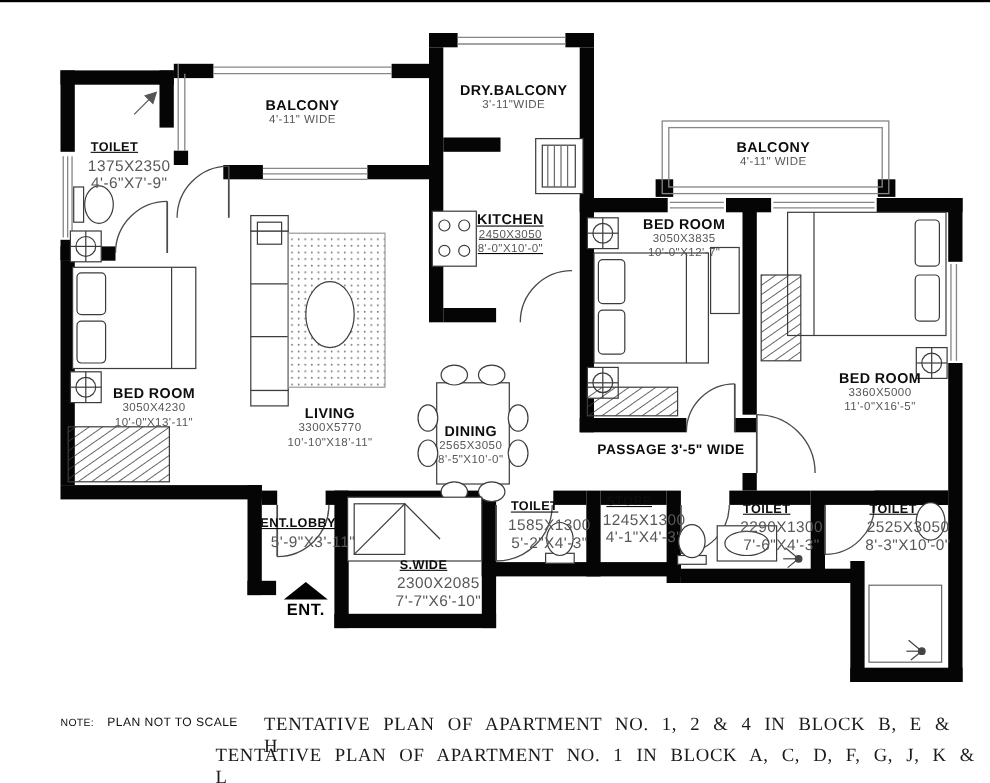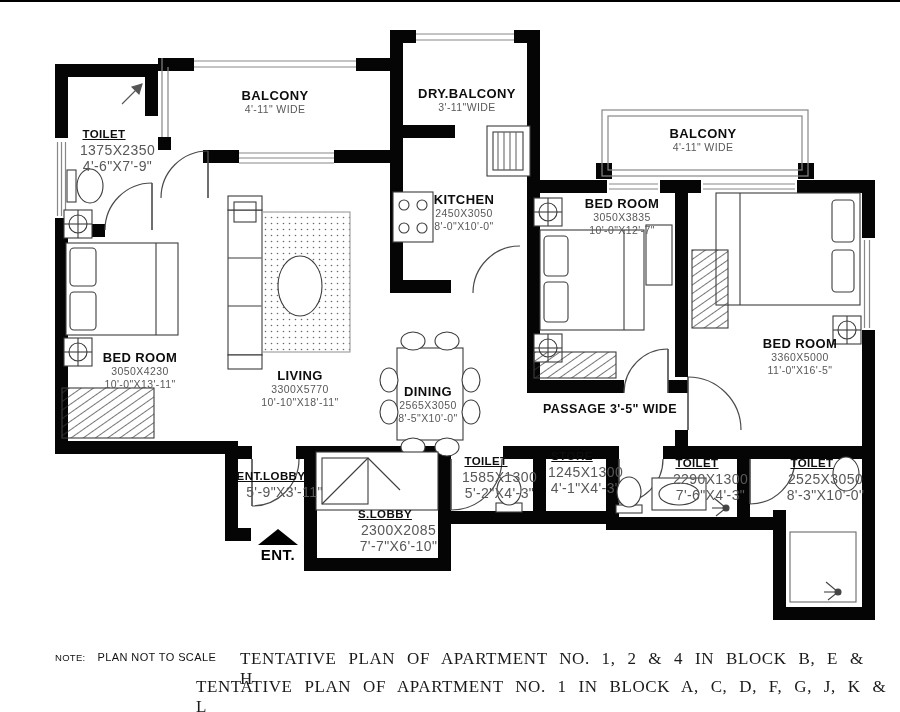--- a/index.html
+++ b/index.html
@@ -271,25 +271,25 @@
 
   <div class="room-label small" style="left:104px;top:128px;">
     <span class="room-name">TOILET</span>
     <span class="room-dim">1375X2350</span>
     <span class="room-dim">4'-6"X7'-9"</span>
   </div>
   <div class="room-label" style="left:275px;top:88px;">
     <span class="room-name">BALCONY</span>
     <span class="room-dim">4'-11" WIDE</span>
   </div>
-  <div class="room-label" style="left:467px;top:86px;">
+  <div class="room-label" style="left:467px;top:74px;">
     <span class="room-name">DRY.BALCONY</span>
     <span class="room-dim">3'-11"WIDE</span>
   </div>
-  <div class="room-label" style="left:464px;top:192px;">
+  <div class="room-label" style="left:464px;top:192px;text-decoration:underline;">
     <span class="room-name">KITCHEN</span>
     <span class="room-dim">2450X3050</span>
     <span class="room-dim">8'-0"X10'-0"</span>
   </div>
   <div class="room-label" style="left:703px;top:126px;">
     <span class="room-name">BALCONY</span>
     <span class="room-dim">4'-11" WIDE</span>
   </div>
   <div class="room-label" style="left:622px;top:196px;">
     <span class="room-name">BED ROOM</span>
@@ -317,21 +317,21 @@
     <span class="room-dim">8'-5"X10'-0"</span>
   </div>
   <div class="room-label oneline" style="left:610px;top:402px;">
     <span class="room-name">PASSAGE 3'-5" WIDE</span>
   </div>
   <div class="room-label small" style="left:271px;top:470px;">
     <span class="room-name">ENT.LOBBY</span>
     <span class="room-dim">5'-9"X3'-11"</span>
   </div>
   <div class="room-label small" style="left:385px;top:508px;">
-    <span class="room-name">S.LOBBY</span>
+    <span class="room-name">S.WIDE</span>
     <span class="room-dim">2300X2085</span>
     <span class="room-dim">7'-7"X6'-10"</span>
   </div>
   <div class="room-label small" style="left:486px;top:455px;">
     <span class="room-name">TOILET</span>
     <span class="room-dim">1585X1300</span>
     <span class="room-dim">5'-2"X4'-3"</span>
   </div>
   <div class="room-label small" style="left:572px;top:450px;">
     <span class="room-name">STORE</span>

